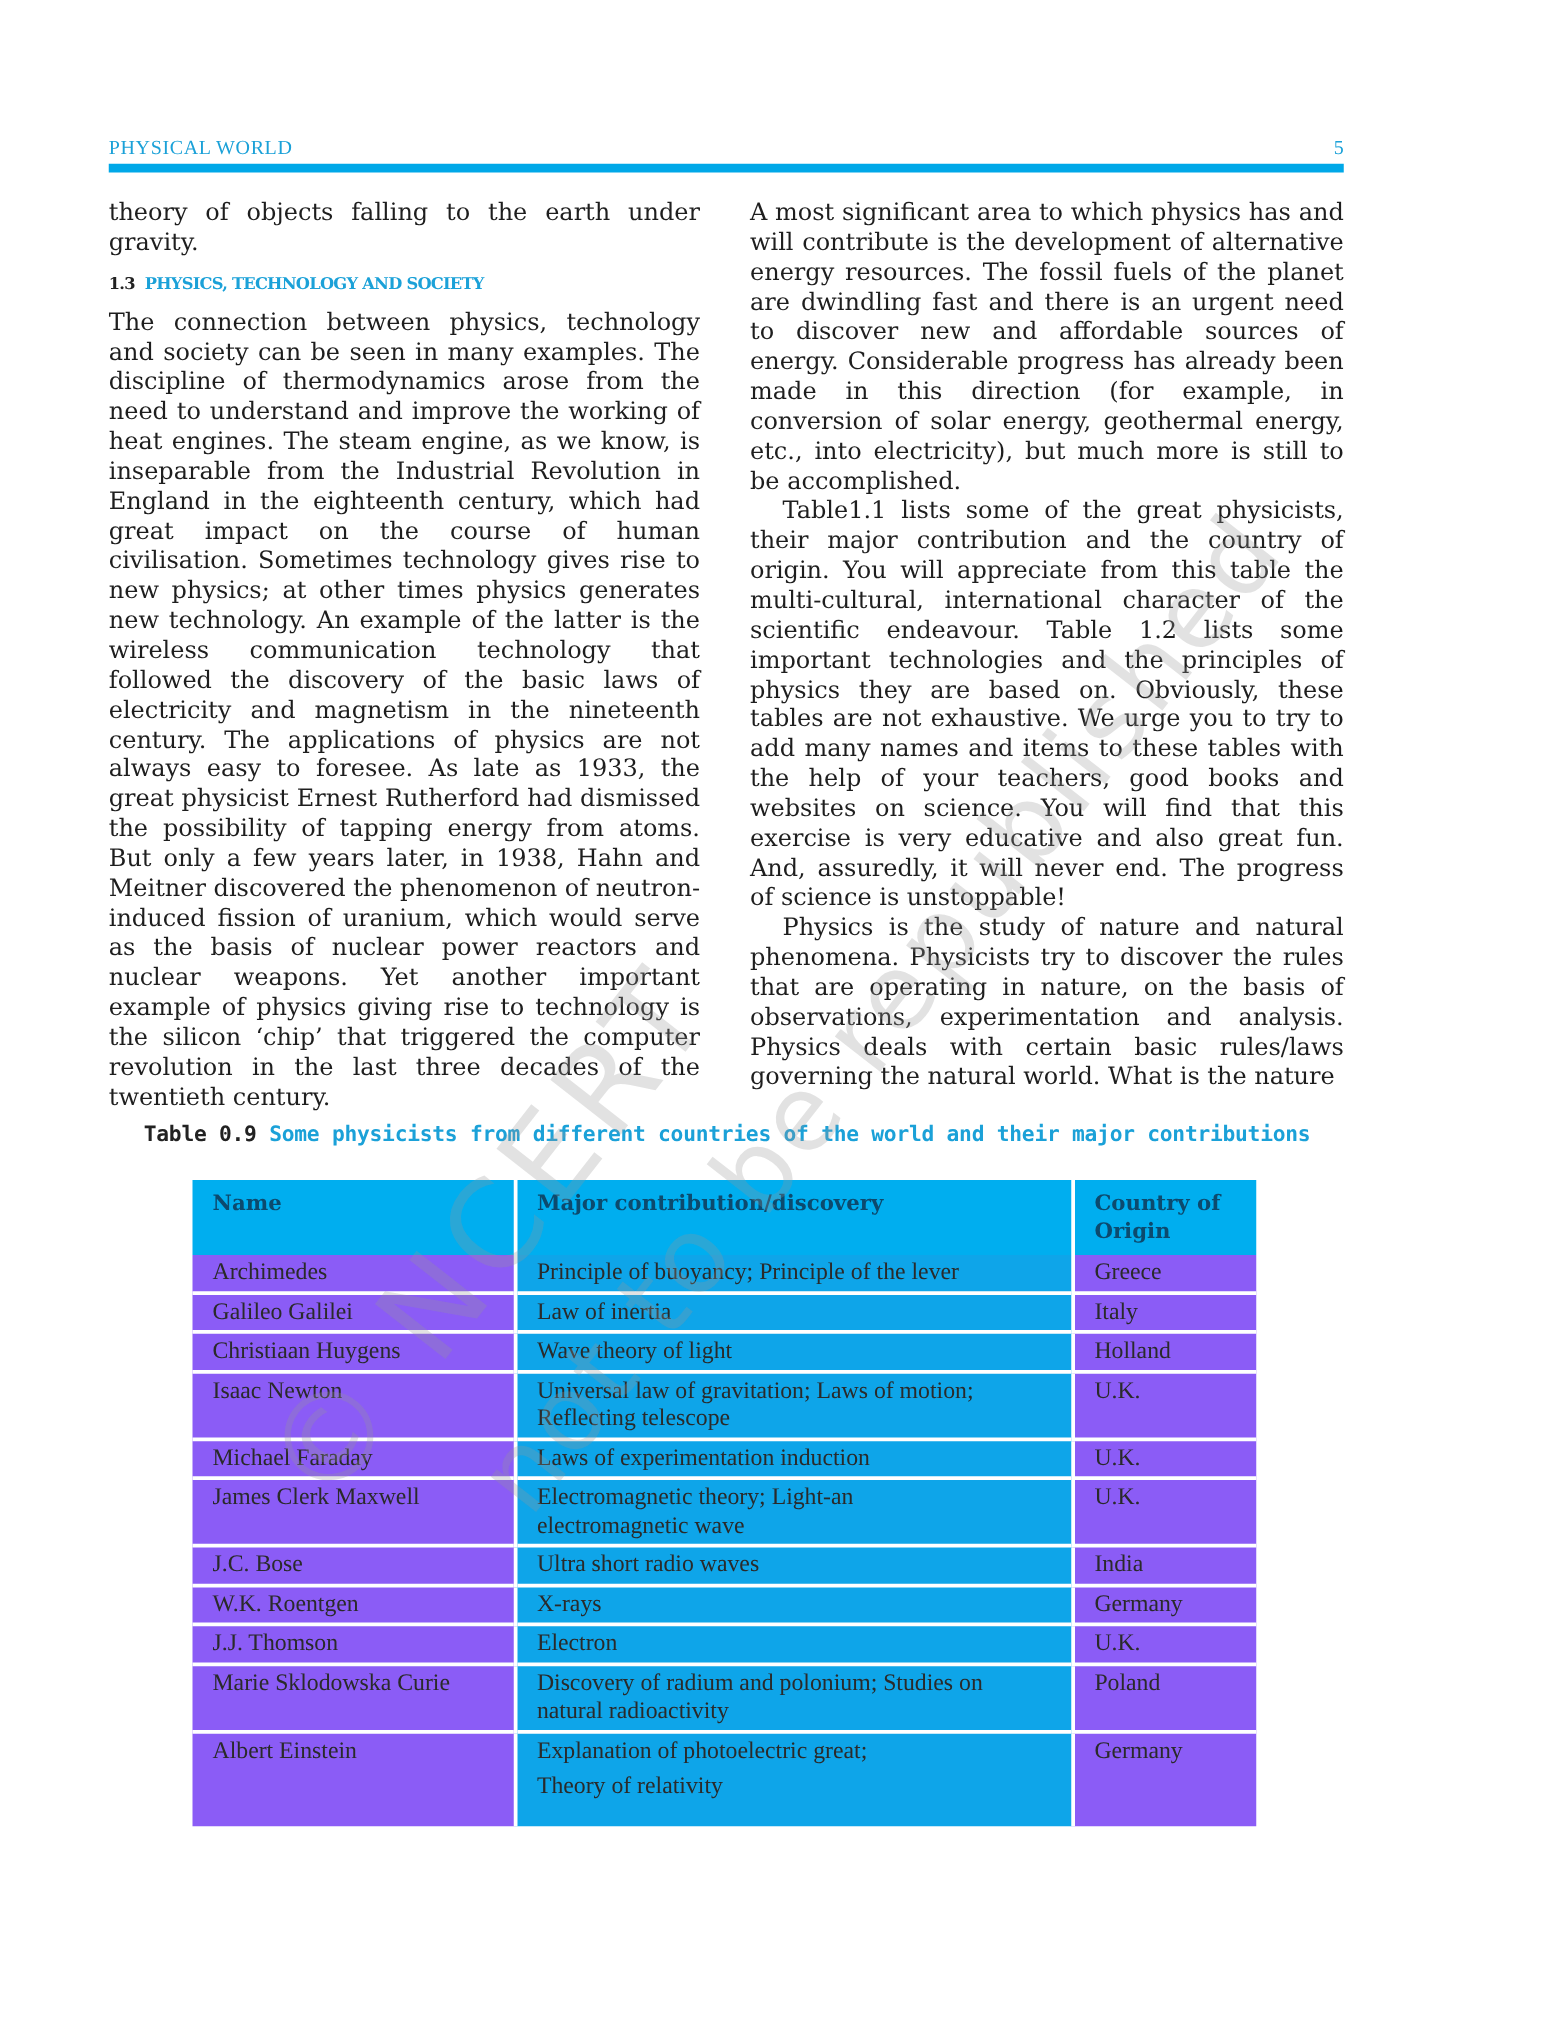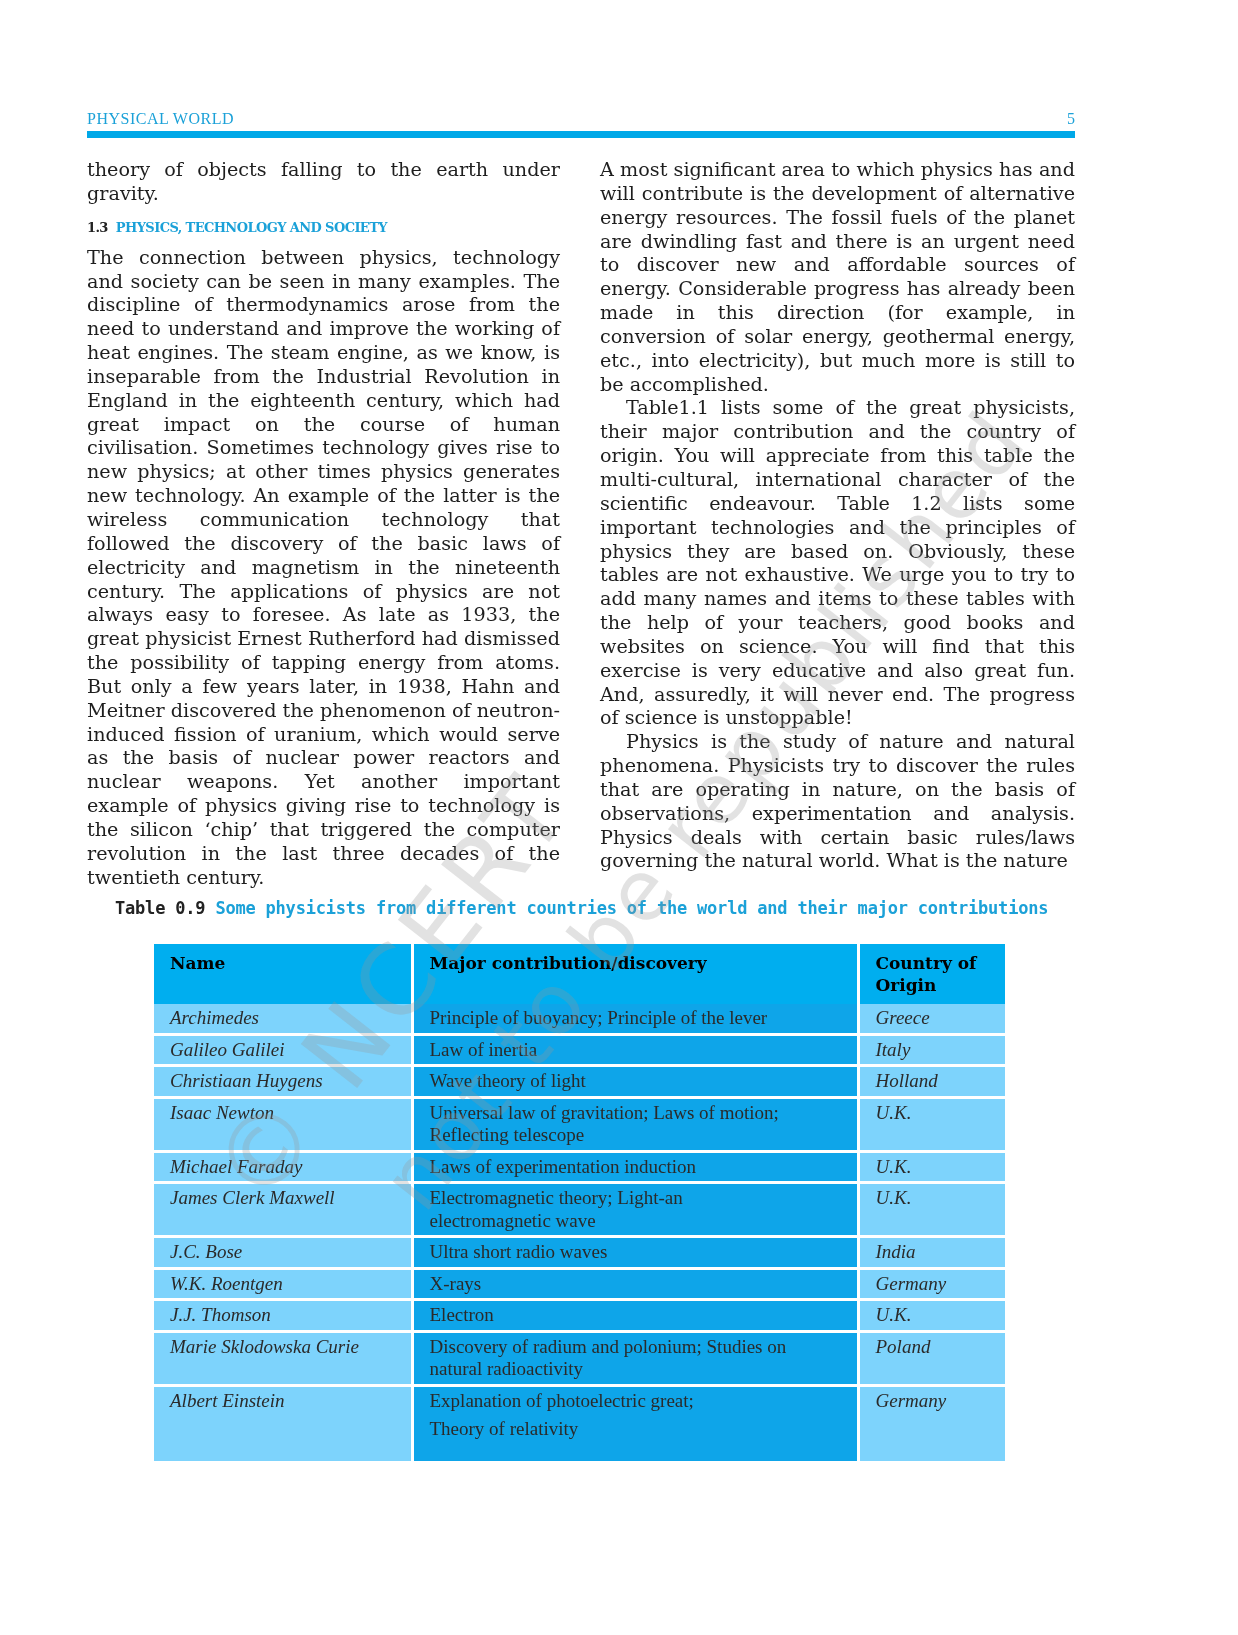--- a/index.html
+++ b/index.html
@@ -23,28 +23,28 @@
     .section-head .num { color: #222; margin-right: 8px; }
     .section-head .title { color: #1ba1d8; }
 
     .caption { position: absolute; left: 115px; top: 898px; font-family: "DejaVu Sans Mono", "Liberation Mono", monospace;
                font-weight: bold; font-size: 17px; white-space: nowrap; letter-spacing: -0.2px; }
     .caption .lbl { color: #222; }
     .caption .txt { color: #1ba1d8; }
 
     .table { position: absolute; left: 154px; top: 944px; width: 851px; border-collapse: collapse;
              font-family: "Liberation Serif", "DejaVu Serif", serif; font-size: 19px; color: #2a2a2a; }
-    .table th { background: #00aeef; color: #000000; text-align: left; vertical-align: top;
+    .table th { background: #00aeef; color: #0c4a6e; text-align: left; vertical-align: top;
                 font-family: "DejaVu Serif", serif; font-weight: bold; font-size: 17px; line-height: 22px;
                 padding: 8px 14px 5px 16px; height: 47px; border-right: 3px solid #ffffff; }
     .table th:last-child { border-right: none; }
     .table td { vertical-align: top; padding: 3px 14px 3px 16px; line-height: 22.5px;
                 border-top: 3px solid #ffffff; border-right: 3px solid #ffffff; }
     .table td:last-child { border-right: none; }
-    .table td.c-name, .table td.c-country { background: #7dd3fc; font-style: italic; }
+    .table td.c-name, .table td.c-country { background: #8b5cf6; }
     .table td.c-contrib { background: #0ea5e9; }
     .table tr:first-child td { border-top: none; }
     .table td .l2 { display: block; }
     .table tr.tall td .l2 { margin-top: 6px; }
     .table tr:last-child td { padding-bottom: 20px; }
 
     .watermark { position: absolute; pointer-events: none; color: rgba(150,150,150,0.28);
                  font-family: "DejaVu Sans", sans-serif; white-space: nowrap; transform-origin: left bottom; }
     .wm1 { left: 280px; top: 1110px; font-size: 98px; transform: rotate(-52deg); letter-spacing: 8px; }
     .wm2 { left: 440px; top: 1130px; font-size: 84px; transform: rotate(-52deg); letter-spacing: 4px; }

